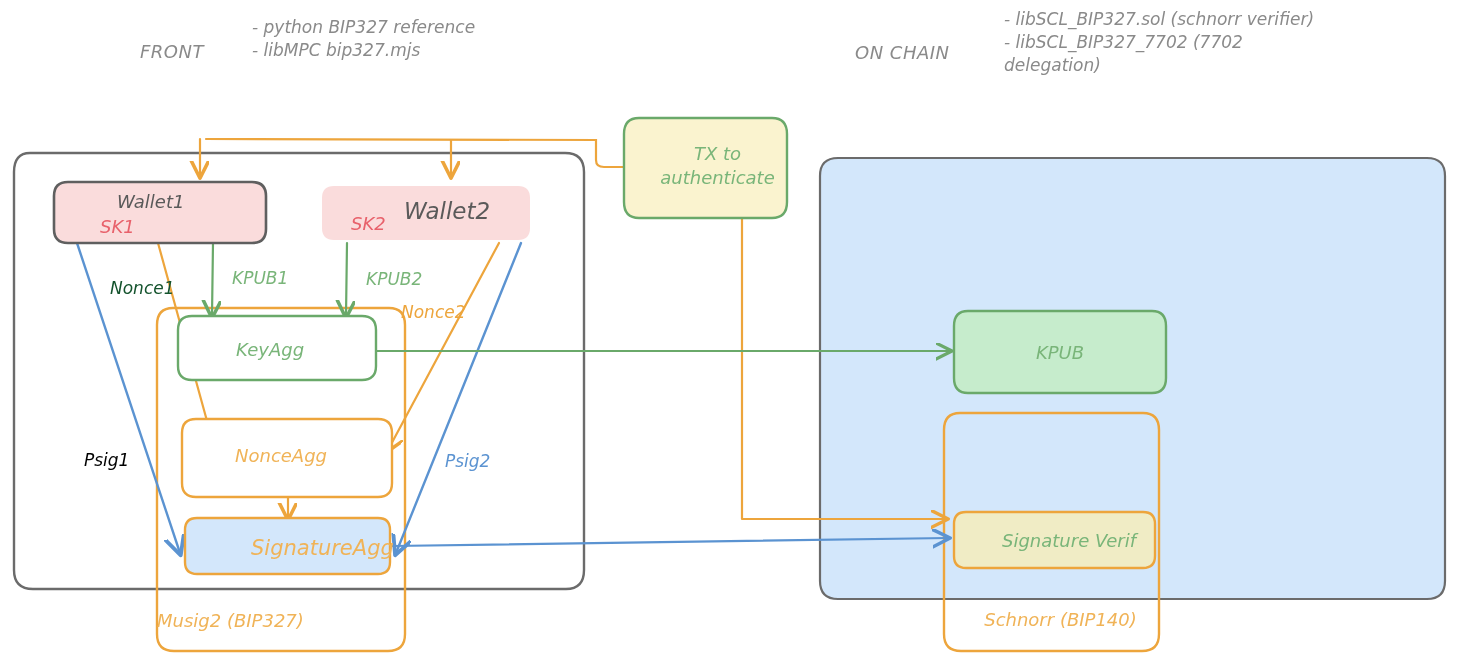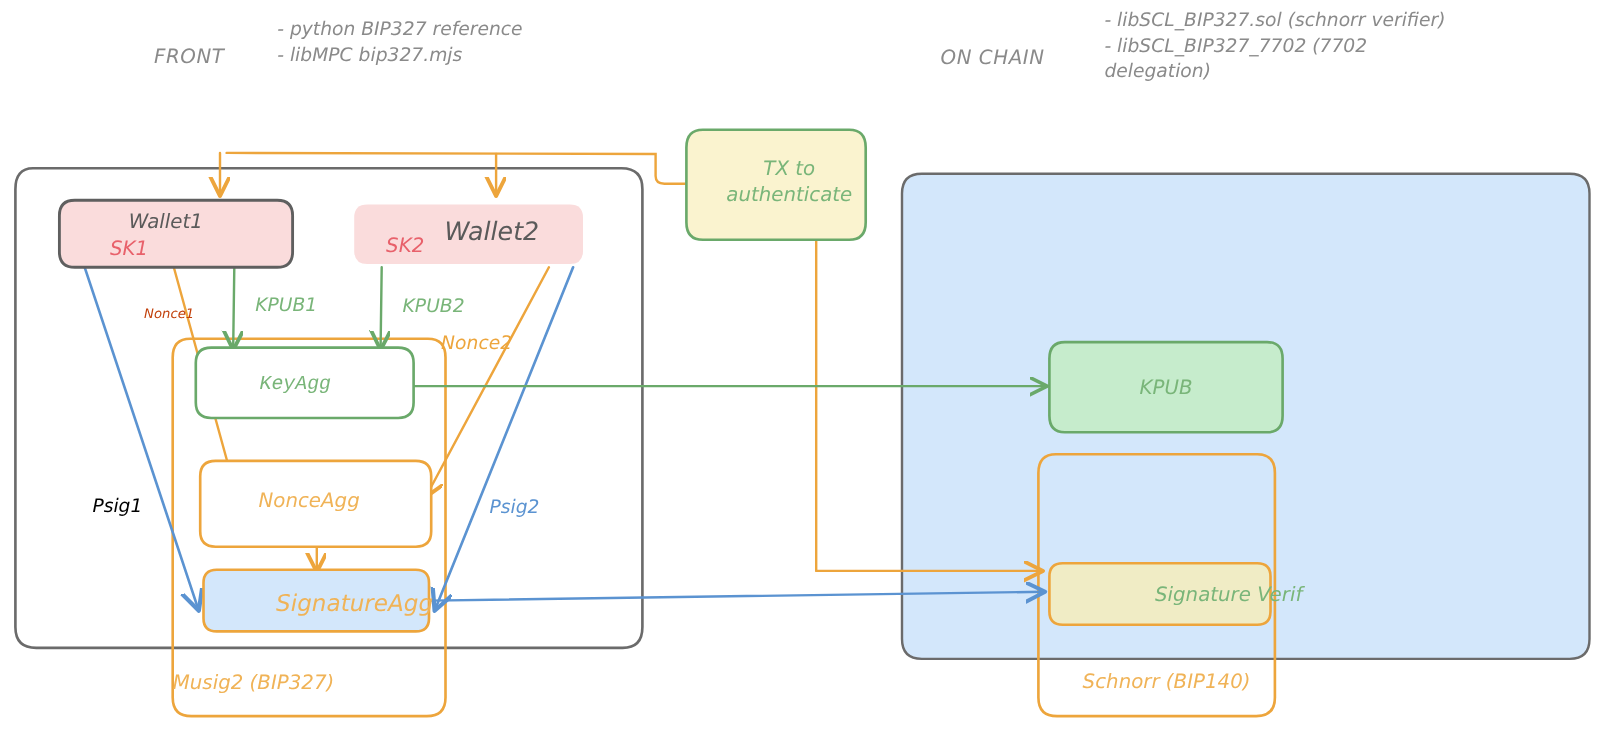--- a/index.html
+++ b/index.html
@@ -132,36 +132,36 @@
 
   <div class="lbl hand" style="left:1004px;top:8px;width:320px;font-size:17px;color:#8a8a8a;">- libSCL_BIP327.sol (schnorr verifier)
 - libSCL_BIP327_7702 (7702 delegation)</div>
 
   <div class="lbl hand" style="left:117px;top:190px;font-size:18px;color:#5a5a5a;">Wallet1</div>
   <div class="lbl hand" style="left:100px;top:215px;font-size:18px;color:#e8616b;">SK1</div>
 
   <div class="lbl hand" style="left:404px;top:196px;font-size:23px;color:#5a5a5a;">Wallet2</div>
   <div class="lbl hand" style="left:351px;top:212px;font-size:18px;color:#e8616b;">SK2</div>
 
-  <div class="lbl hand" style="left:110px;top:277px;font-size:12px;color:#c2410c;margin-left:21px;">Nonce1</div>
+  <div class="lbl hand" style="left:110px;top:277px;font-size:17px;color:#14532d;">Nonce1</div>
   <div class="lbl hand" style="left:232px;top:267px;font-size:17px;color:#79b579;">KPUB1</div>
   <div class="lbl hand" style="left:366px;top:268px;font-size:17px;color:#79b579;">KPUB2</div>
   <div class="lbl hand" style="left:401px;top:301px;font-size:17px;color:#eda53c;">Nonce2</div>
 
   <div class="lbl hand" style="left:84px;top:449px;font-size:17px;color:#000000;text-align:center;">Psig1</div>
   <div class="lbl hand" style="left:445px;top:450px;font-size:17px;color:#5b93d1;">Psig2</div>
 
-  <div class="lbl hand" style="left:236px;top:338px;font-size:18px;color:#79b579;font-family:Liberation Mono, monospace;">KeyAgg</div>
+  <div class="lbl hand" style="left:236px;top:338px;font-size:18px;color:#79b579;">KeyAgg</div>
   <div class="lbl hand" style="left:235px;top:444px;font-size:18px;color:#f0b357;">NonceAgg</div>
   <div class="lbl hand" style="left:217px;top:534px;font-size:21px;color:#f0b357;margin-left:34px;">SignatureAgg</div>
 
   <div class="lbl hand" style="left:624px;top:142px;width:187px;text-align:center;font-size:18px;color:#79b579;">TX to
 authenticate</div>
 
   <div class="lbl hand" style="left:954px;top:341px;width:212px;text-align:center;font-size:18px;color:#79b579;">KPUB</div>
 
-  <div class="lbl hand" style="left:1002px;top:529px;width:230px;text-align:center;font-size:18px;color:#79b579;">Signature Verif</div>
+  <div class="lbl hand" style="left:954px;top:529px;width:230px;text-align:center;font-size:18px;color:#79b579;">Signature Verif</div>
 
   <div class="lbl hand" style="left:157px;top:609px;width:248px;text-align:left;font-size:18px;color:#f0b357;">Musig2 (BIP327)</div>
 
   <div class="lbl hand" style="left:944px;top:608px;width:233px;text-align:center;font-size:18px;color:#f0b357;">Schnorr (BIP140)</div>
 
 </div>
 
 </body></html>

